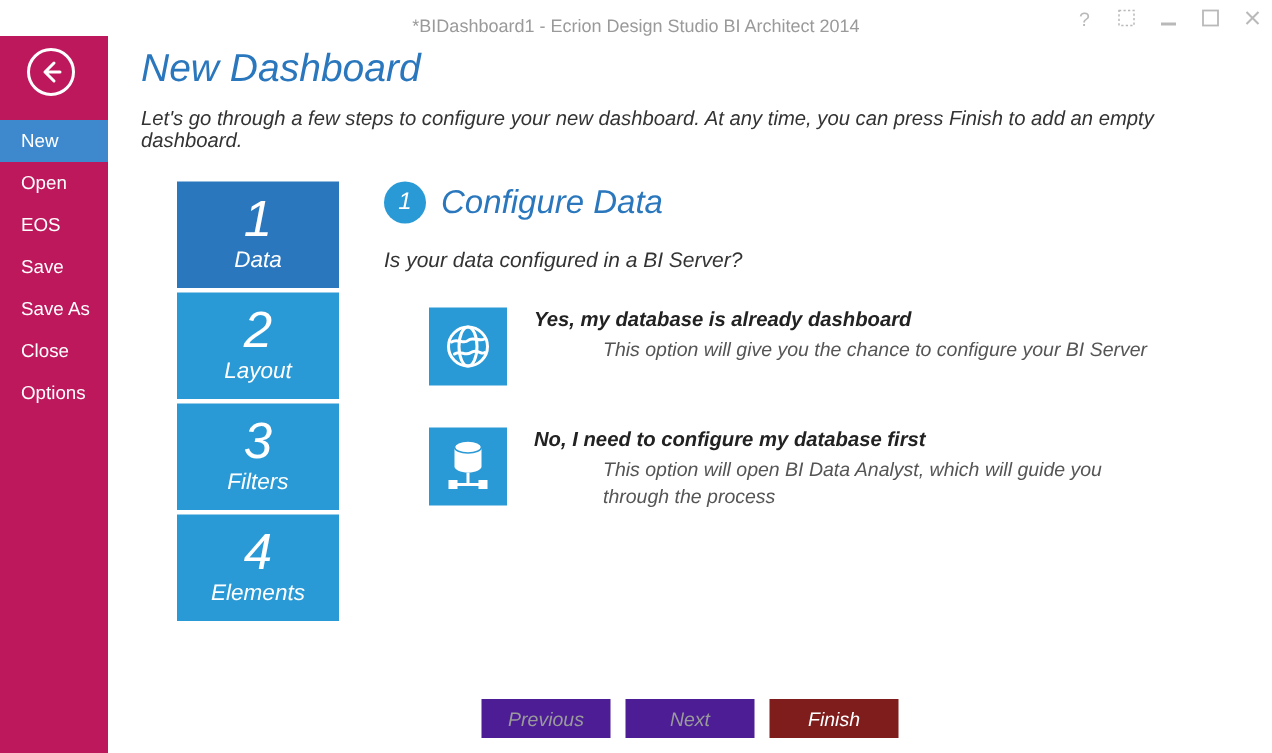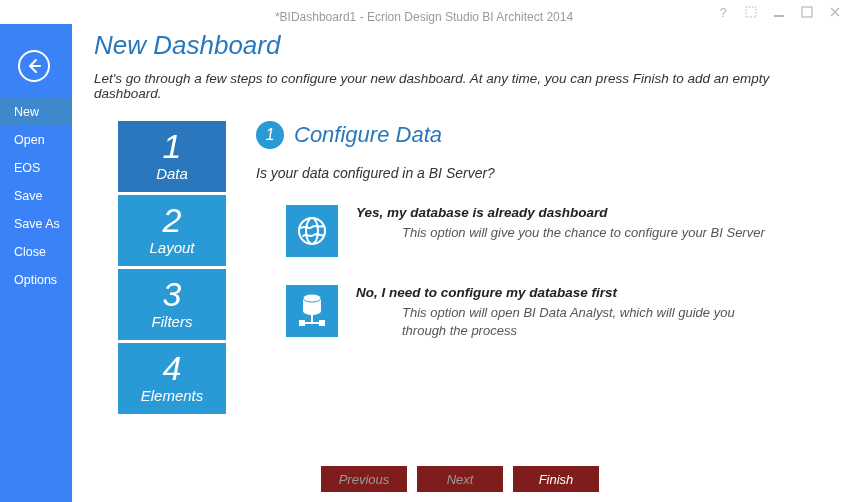--- a/index.html
+++ b/index.html
@@ -25,23 +25,23 @@
     color: #b9b9b9;
     font-size: 13px;
   }
   .titlebar .controls span { width: 14px; text-align: center; display: inline-flex; align-items:center; justify-content:center; }
   .app {
     display: flex;
     height: 478px;
   }
   .sidebar {
     width: 72px;
-    background: #3b82f6;
+    background: #be185d;
     color: #fff;
-    padding-top: 22px;
+    padding-top: 4px;
   }
   .back-btn {
     width: 32px; height: 32px;
     border: 2px solid #fff;
     border-radius: 50%;
     margin: 4px 0 16px 18px;
     display:flex; align-items:center; justify-content:center;
   }
   .back-btn svg { fill: #fff; }
   .side-item {
@@ -117,21 +117,21 @@
     position:absolute;
     bottom:10px;
     left:0; right:0;
     display:flex; justify-content:center; gap:10px;
   }
   .wbtn {
     width:86px; height:26px; font-size:13px;
     display:flex; align-items:center; justify-content:center;
     border:1px solid transparent;
   }
-  .wbtn.disabled { background:#7f1d1d; color:#9a9a9a; }
+  .wbtn.disabled { background:#4c1d95; color:#9a9a9a; }
   .wbtn.primary  { background:#7f1d1d; color:#fff; }
 </style>
 </head>
 <body>
 
 <div class="titlebar">
   <span>*BIDashboard1 - Ecrion Design Studio BI Architect 2014</span>
   <div class="controls">
     <span>?</span>
     <span>

